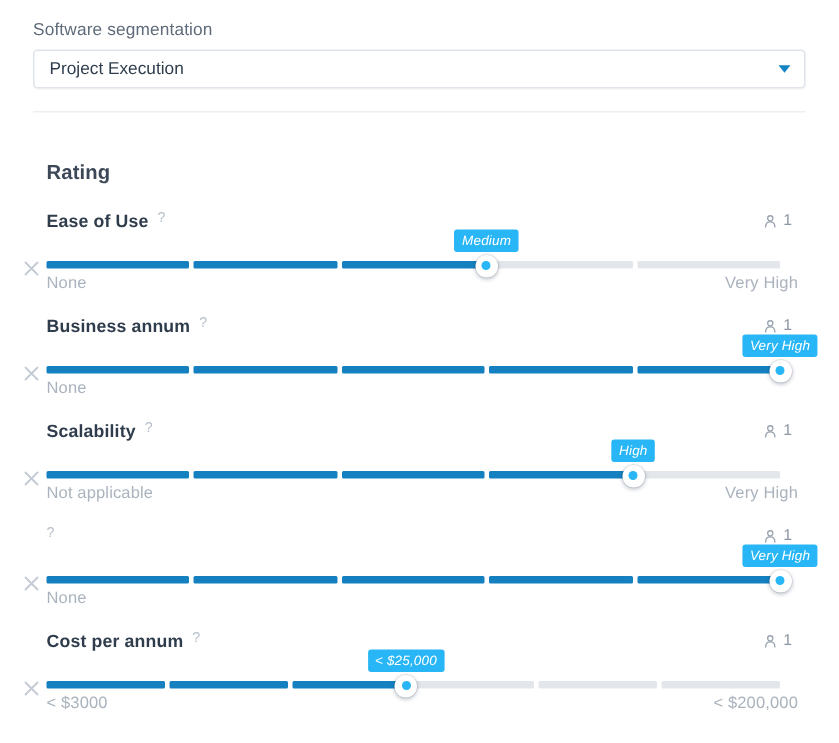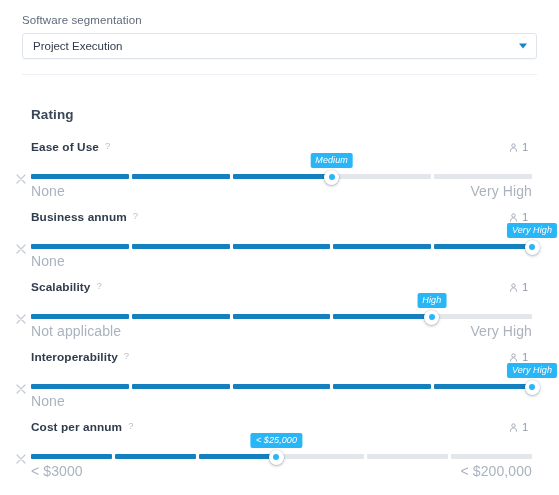--- a/index.html
+++ b/index.html
@@ -58,21 +58,21 @@
   .person-icon svg { display: block; }
 
   
   .slider-wrap { position: relative; margin-top: 17px; height: 30px; }
   .clear-x {
     position: absolute; left: 16px; top: 2px; width: 10px; height: 10px;
     color: #c3cad3;
   }
   .clear-x svg { display: block; }
 
-  .track-area { position: absolute; left: 31px; right: 27px; top: 0; height: 10px; font-style: italic; }
+  .track-area { position: absolute; left: 31px; right: 39px; top: 0; height: 10px; font-style: italic; }
   .track {
     position: absolute; left: 0; right: 0; top: 2px; height: 5px;
     display: flex; gap: 3px;
   }
   .seg { flex: 1 1 0; height: 5px; background: #e3e7ec; border-radius: 1px; }
   .seg.on { background: #1580c0; }
   .seg.partial {
     background: linear-gradient(to right, #1580c0 var(--fill,0%), #e3e7ec var(--fill,0%));
   }
 
@@ -88,21 +88,21 @@
   .tooltip {
     position: absolute; bottom: 14px; transform: translateX(-50%);
     background: #29b6f6; color: #fff; font-size: 9px;
     padding: 1.5px 5px 2px 5px; border-radius: 2px; white-space: nowrap;
     letter-spacing: .1px; line-height: 1.25;
   }
 
   .ends {
     position: absolute; left: 31px; right: 27px; top: 11px;
     display: flex; justify-content: space-between;
-    font-size: 14px; color: #aab3bd; letter-spacing: .1px;
+    font-size: 11px; color: #aab3bd; letter-spacing: .1px;
   }
   .end-right.empty { visibility: hidden; }
 </style>
 </head>
 <body>
 
 <div class="page">
 
   <div class="seg-block">
     <div class="seg-label">Software segmentation</div>
@@ -236,21 +236,20 @@
           </div>
           <div class="ends">
             <span class="end-left">Not applicable</span>
             <span class="end-right">Very High</span>
           </div>
         </div>
       </div>
       <div class="row">
         <div class="row-head">
           <div class="row-title">
-            <span>Interoperability</span>
             <span class="help-icon">?</span>
           </div>
           <div class="row-count">
             <span class="person-icon">
               <svg viewBox="0 0 12 12" width="9" height="9" aria-hidden="true">
                 <circle cx="6" cy="3.4" r="2.3" fill="none" stroke="#9aa4b0" stroke-width="1.2"></circle>
                 <path d="M1.9 11 C1.9 7.9 4 6.6 6 6.6 C8 6.6 10.1 7.9 10.1 11" fill="none" stroke="#9aa4b0" stroke-width="1.2" stroke-linecap="round"></path>
               </svg>
             </span>
             <span>1</span>

